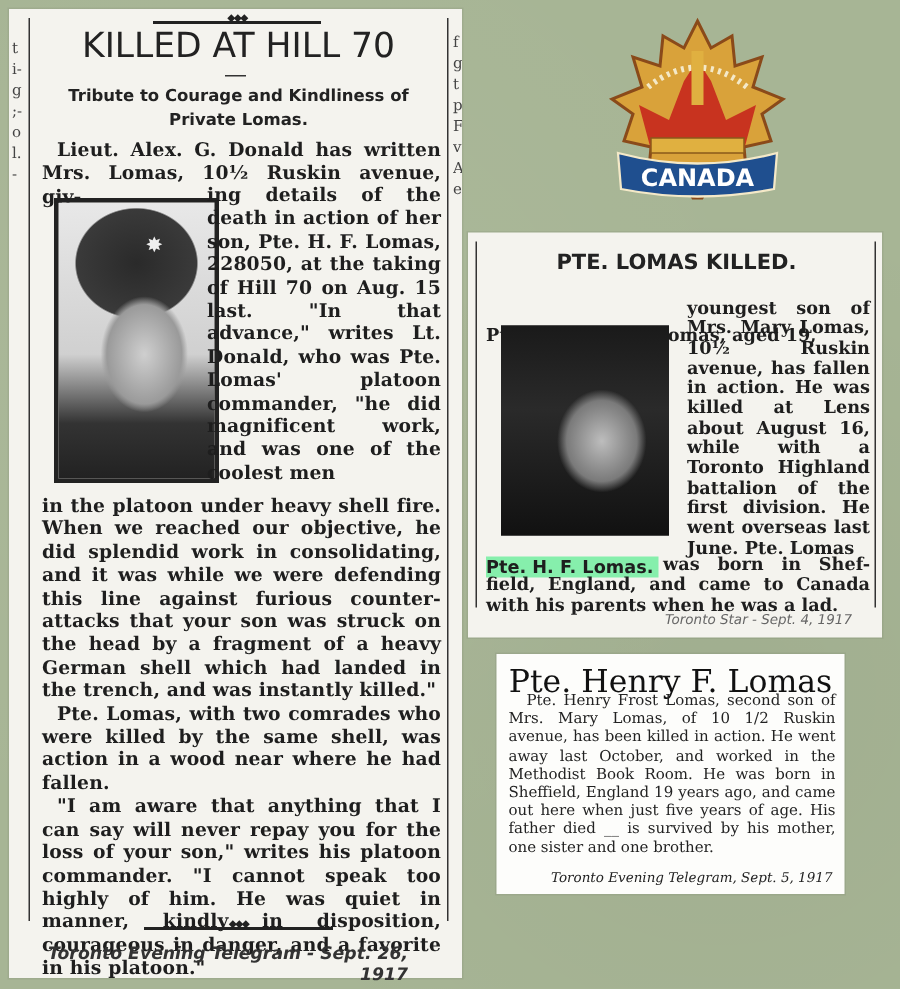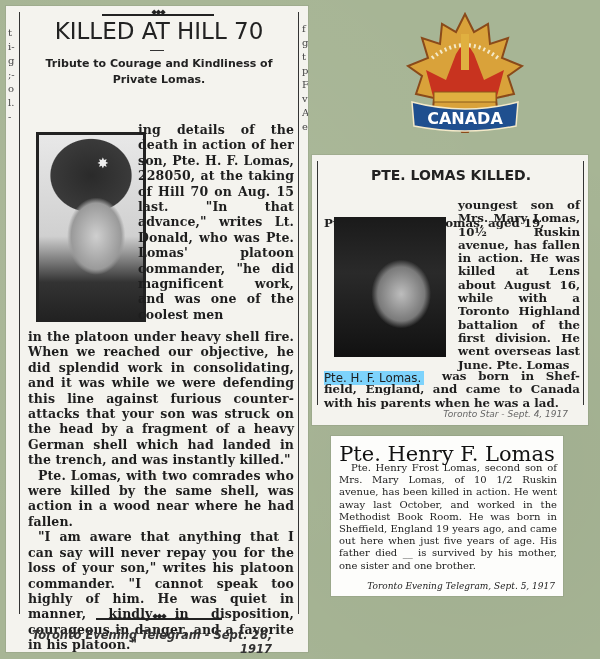--- a/index.html
+++ b/index.html
@@ -51,22 +51,22 @@
   #clip2 .rule-r { position:absolute; left:271px; top:6px; bottom:20px; width:1px; background:#333; }
   #c2-head { position:absolute; left:8px; width:262px; top:12px; text-align:center;
     font-family:"DejaVu Sans", sans-serif; font-weight:bold; font-size:14px; color:#222; }
   .np2 { font-size:11.8px; line-height:13.3px; font-weight:bold; text-align:justify; color:#1e1e1e; }
   #c2-first { position:absolute; left:12px; width:256px; top:31px;margin-top:31px; }
   #c2-right { position:absolute; left:146px; width:122px; top:44px; }
   #c2-bottom { position:absolute; left:12px; width:256px; top:202px; }
   #c2-photo { position:absolute; left:22px; top:62px; width:112px; height:140px; background:#111;
     background-image: radial-gradient(ellipse 38% 35% at 60% 55%, #bdbdbd 0, #7a7a7a 55%, transparent 70%),
                       linear-gradient(180deg,#1a1a1a 0,#2a2a2a 40%,#111 100%); }
-  #c2-caption { position:absolute; left:12px; top:216px; font-size:11.8px; font-weight:normal;
-    font-family:"DejaVu Sans", sans-serif; color:#1e1e1e; background:#7dd3fc; padding-right:3px; }
+  #c2-caption { position:absolute; left:12px; top:216px; font-size:11.8px; font-weight:bold;
+    font-family:"DejaVu Sans", sans-serif; color:#1e1e1e; background:#86efac; padding-right:3px; }
   #c2-src { position:absolute; right:20px; top:254px; font-family:"DejaVu Sans", sans-serif;
     font-style:italic; font-size:9px; color:#666; }
 
   
   #clip3 { left:331px; top:436px; width:232px; height:160px; background:#fdfdfb; }
   #c3-head { position:absolute; left:0; width:232px; top:6px; text-align:center; font-size:21px; color:#111; }
   #c3-body { position:absolute; left:8px; width:218px; top:26px; font-size:10px; line-height:12.2px;
     text-align:justify; color:#222; }
   #c3-body p { margin:0; text-indent:12px; }
   #c3-src { position:absolute; right:8px; top:145px; font-size:9px; font-style:italic; color:#222; }
@@ -76,20 +76,23 @@
 
 <div class="clip" id="clip1">
   <div class="bleed-l">t<br>i-<br>g<br>;-<br>o<br>l.<br>-</div>
   <div class="rule-l"></div>
   <div class="rule-r"></div>
   <div class="bleed-r">f<br>g<br>t<br>p<br>F<br>v<br>A<br>e</div>
   <div class="ornament" style="left:96px; top:8px; width:112px;"></div>
   <div id="c1-head">KILLED AT HILL 70</div>
   <div id="c1-dash"></div>
   <div id="c1-sub">Tribute to Courage and Kindliness of Private Lomas.</div>
+  <div id="c1-top" class="np">
+    <p class="ind">Lieut. Alex. G. Donald has written Mrs. Lomas, 10½ Ruskin avenue, giv-</p>
+  </div>
   <div id="c1-photo">
     <span class="star">✸</span>
   </div>
   <div id="c1-right" class="np">
     <p>ing details of the death in action of her son, Pte. H. F. Lomas, 228050, at the taking of Hill 70 on Aug. 15 last. "In that advance," writes Lt. Donald, who was Pte. Lomas' platoon commander, "he did magnificent work, and was one of the coolest men</p>
   </div>
   <div id="c1-bottom" class="np">
     <p>in the platoon under heavy shell fire. When we reached our objective, he did splendid work in consolidating, and it was while we were defending this line against furious counter-attacks that your son was struck on the head by a fragment of a heavy German shell which had landed in the trench, and was instantly killed."</p>
     <p class="ind">Pte. Lomas, with two comrades who were killed by the same shell, was action in a wood near where he had fallen.</p>
     <p class="ind">"I am aware that anything that I can say will never repay you for the loss of your son," writes his platoon commander. "I cannot speak too highly of him. He was quiet in manner, kindly in disposition, courageous in danger, and a favorite in his platoon."</p>

